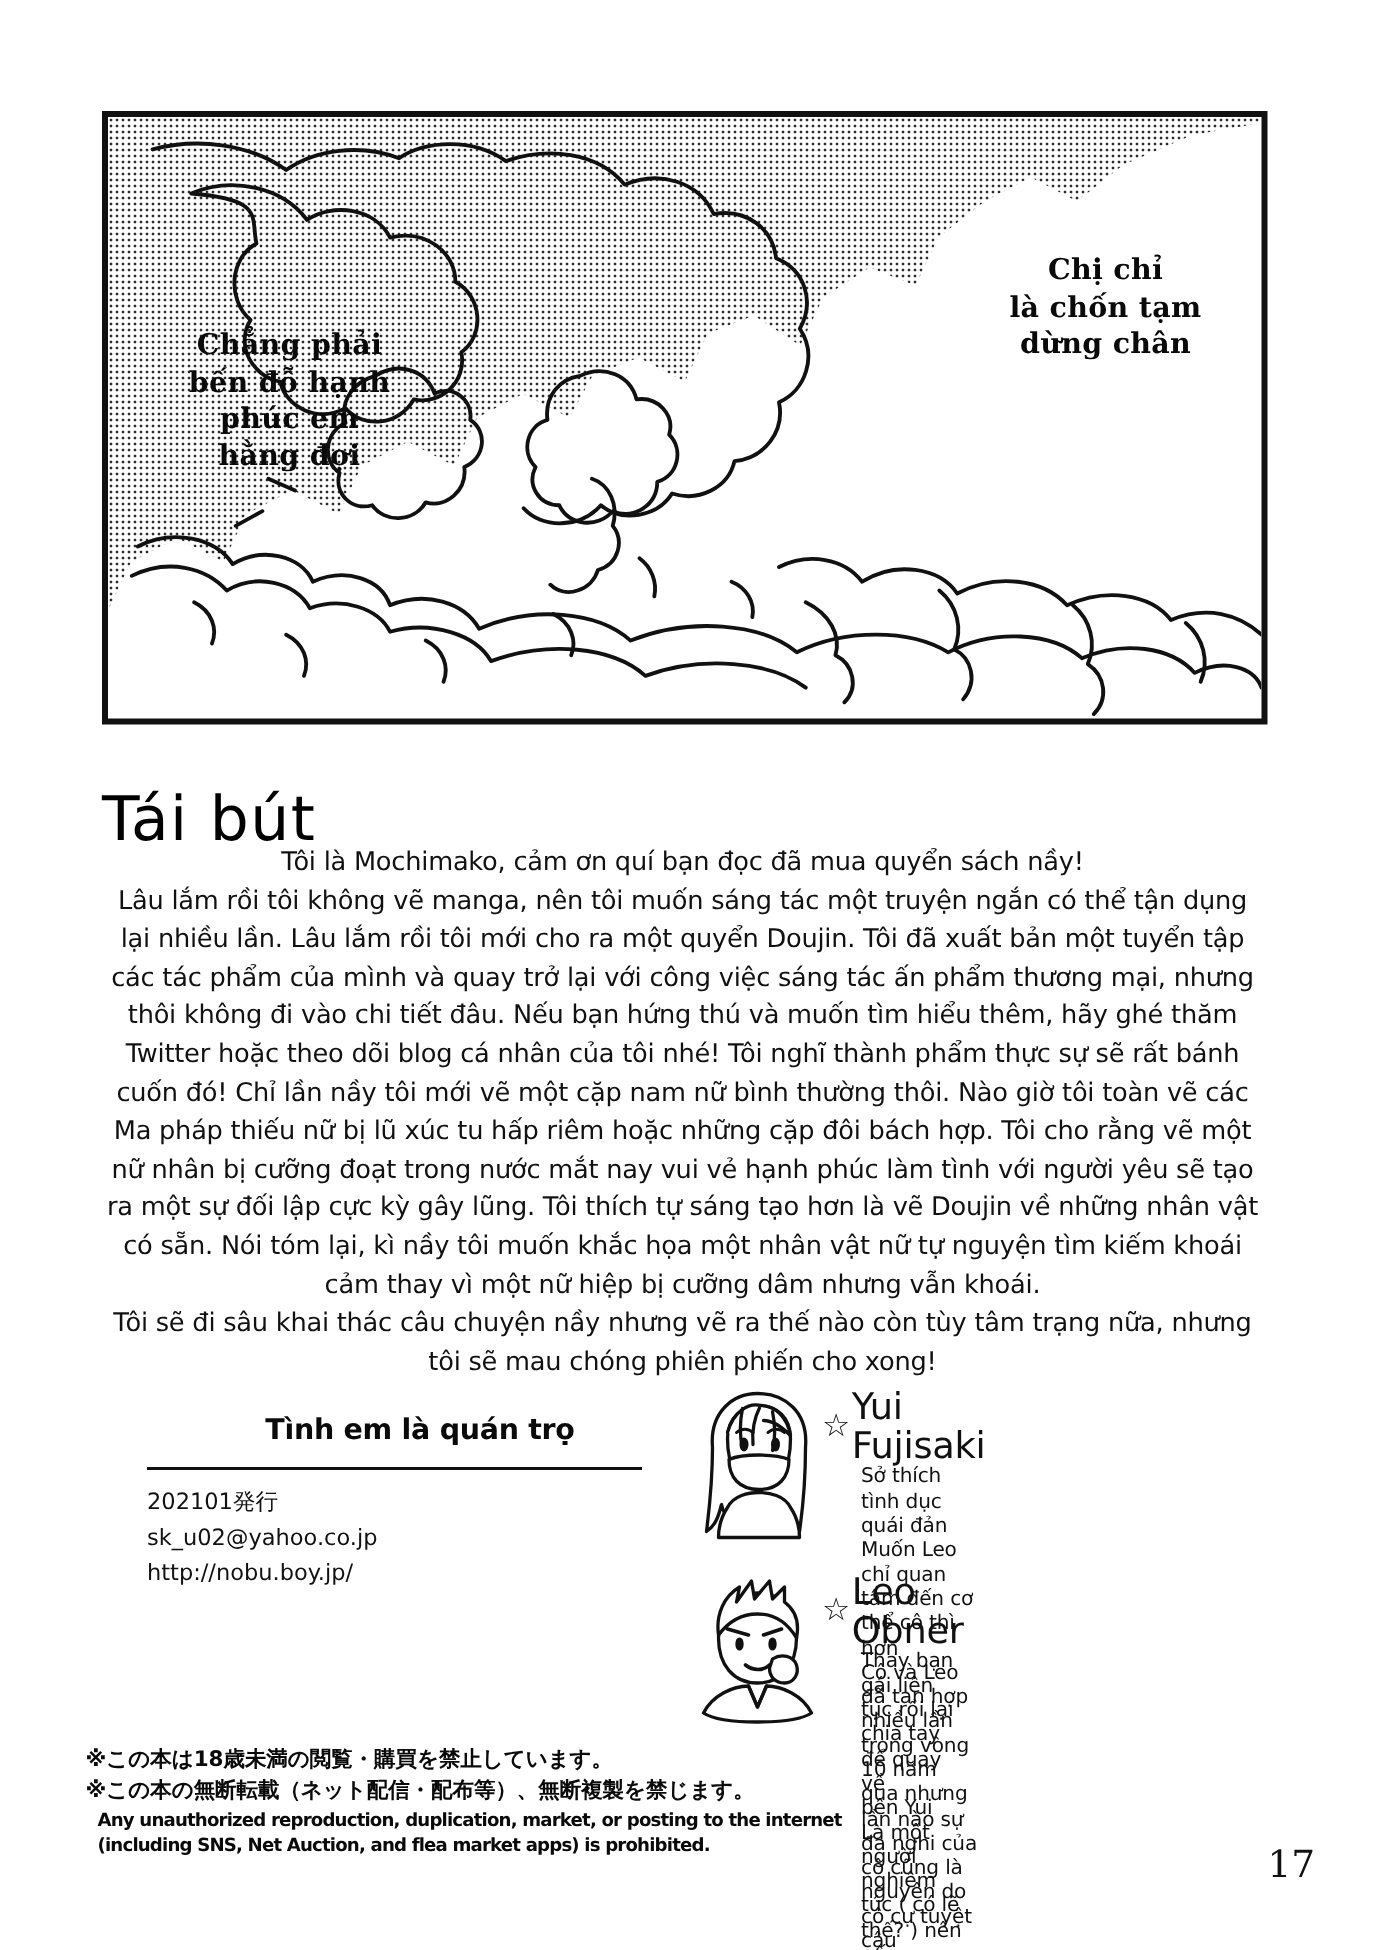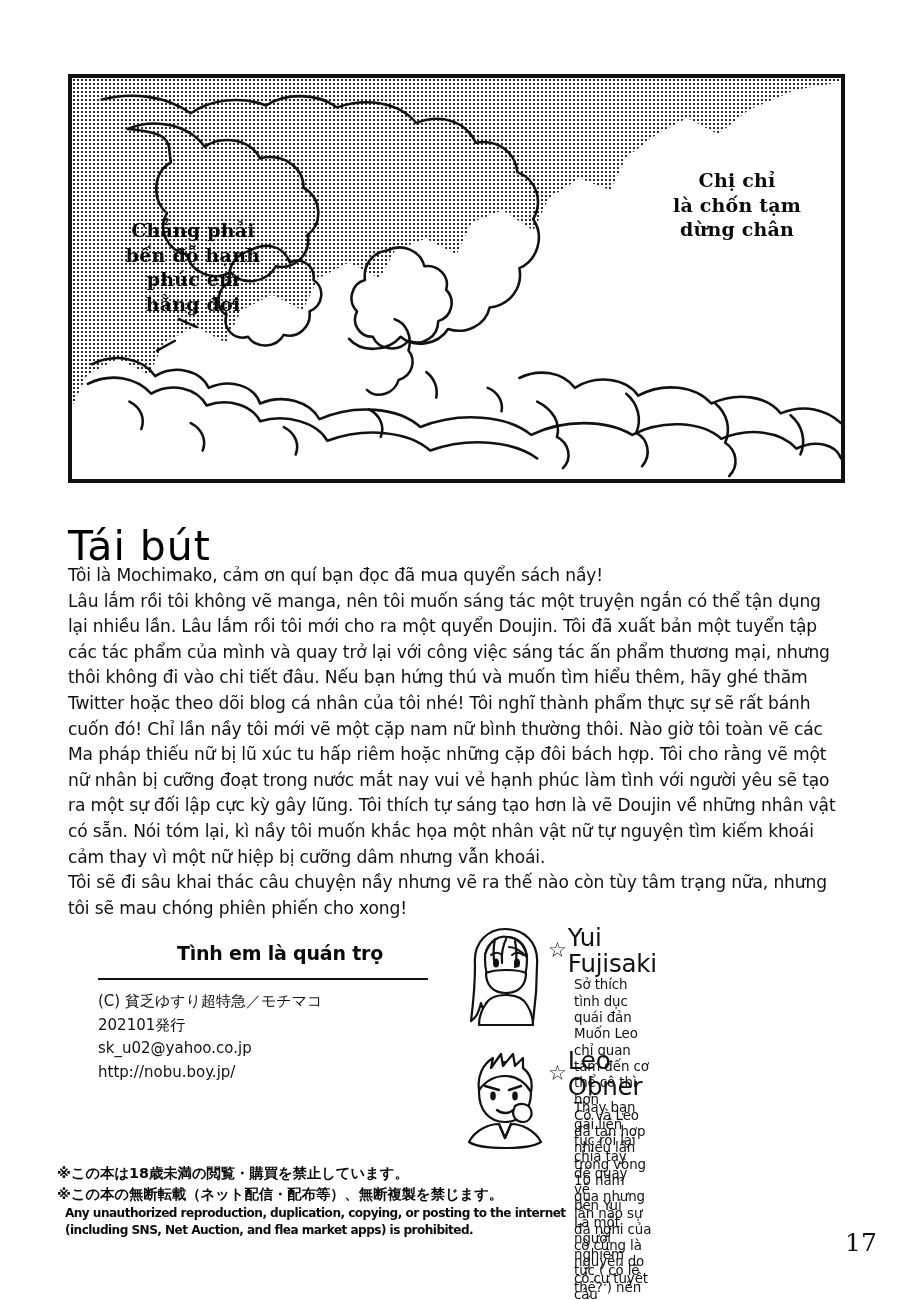--- a/index.html
+++ b/index.html
@@ -96,21 +96,21 @@
     position: absolute;
     left: 68px;
     top: 563px;
     width: 774px;
     font-size: 17.1px;
     line-height: 25.6px;
     color: #111111;
     font-family: "DejaVu Sans", sans-serif;
     letter-spacing: -0.15px;
   }
-  #afterword-body p { margin: 0; }
+  #afterword-body p { margin: 0; text-align: center; }
 
   
   #colophon {
     position: absolute;
     left: 62px;
     top: 942px;
     width: 330px;
     margin-left: 36px;
   }
   #book-title-vn {
@@ -298,31 +298,30 @@
 <div id="afterword-body">
   <p>Tôi là Mochimako, cảm ơn quí bạn đọc đã mua quyển sách nầy!</p>
   <p>Lâu lắm rồi tôi không vẽ manga, nên tôi muốn sáng tác một truyện ngắn có thể tận dụng lại nhiều lần. Lâu lắm rồi tôi mới cho ra một quyển Doujin. Tôi đã xuất bản một tuyển tập các tác phẩm của mình và quay trở lại với công việc sáng tác ấn phẩm thương mại, nhưng thôi không đi vào chi tiết đâu. Nếu bạn hứng thú và muốn tìm hiểu thêm, hãy ghé thăm Twitter hoặc theo dõi blog cá nhân của tôi nhé! Tôi nghĩ thành phẩm thực sự sẽ rất bánh cuốn đó! Chỉ lần nầy tôi mới vẽ một cặp nam nữ bình thường thôi. Nào giờ tôi toàn vẽ các Ma pháp thiếu nữ bị lũ xúc tu hấp riêm hoặc những cặp đôi bách hợp. Tôi cho rằng vẽ một nữ nhân bị cưỡng đoạt trong nước mắt nay vui vẻ hạnh phúc làm tình với người yêu sẽ tạo ra một sự đối lập cực kỳ gây lũng. Tôi thích tự sáng tạo hơn là vẽ Doujin về những nhân vật có sẵn. Nói tóm lại, kì nầy tôi muốn khắc họa một nhân vật nữ tự nguyện tìm kiếm khoái cảm thay vì một nữ hiệp bị cưỡng dâm nhưng vẫn khoái.</p>
   <p>Tôi sẽ đi sâu khai thác câu chuyện nầy nhưng vẽ ra thế nào còn tùy tâm trạng nữa, nhưng tôi sẽ mau chóng phiên phiến cho xong!</p>
 </div>
 
 <div id="colophon">
   <div id="book-title-vn">Tình em là quán trọ</div>
   <div id="colophon-rule"></div>
   <div id="colophon-lines">
-    <div>(C) 貧乏ゆすり超特急／モチマコ</div>
     <div>202101発行</div>
     <div>sk_u02@yahoo.co.jp</div>
     <div>http://nobu.boy.jp/</div>
   </div>
 </div>
 
 <div id="legal">
   <div class="legal-jp">※この本は18歳未満の閲覧・購買を禁止しています。</div>
   <div class="legal-jp">※この本の無断転載（ネット配信・配布等）、無断複製を禁じます。</div>
-  <div class="legal-en">Any unauthorized reproduction, duplication, copying, or posting to the internet</div>
+  <div class="legal-en">Any unauthorized reproduction, duplication, market, or posting to the internet</div>
   <div class="legal-en">(including SNS, Net Auction, and flea market apps) is prohibited.</div>
 </div>
 
 <div id="char-yui" class="char-block">
   <div class="char-portrait">
     <svg viewBox="0 0 96 104" aria-hidden="true">
       <g fill="#ffffff" stroke="#111111" stroke-width="2.2" stroke-linecap="round" stroke-linejoin="round">
 
         <path d="M20 40 C18 16 34 4 50 4 C68 4 84 16 82 40
                  C82 62 80 82 78 96 C70 92 66 84 66 76

